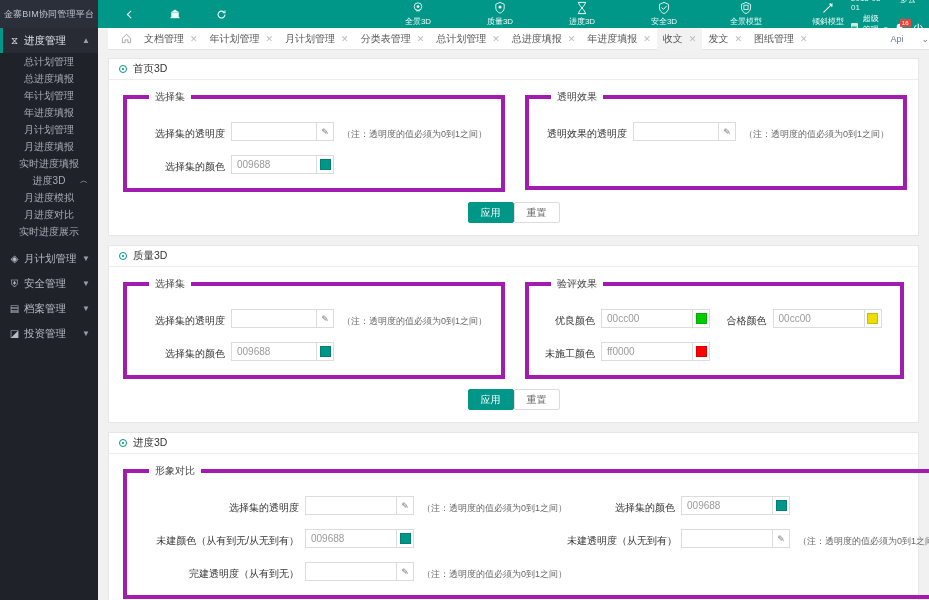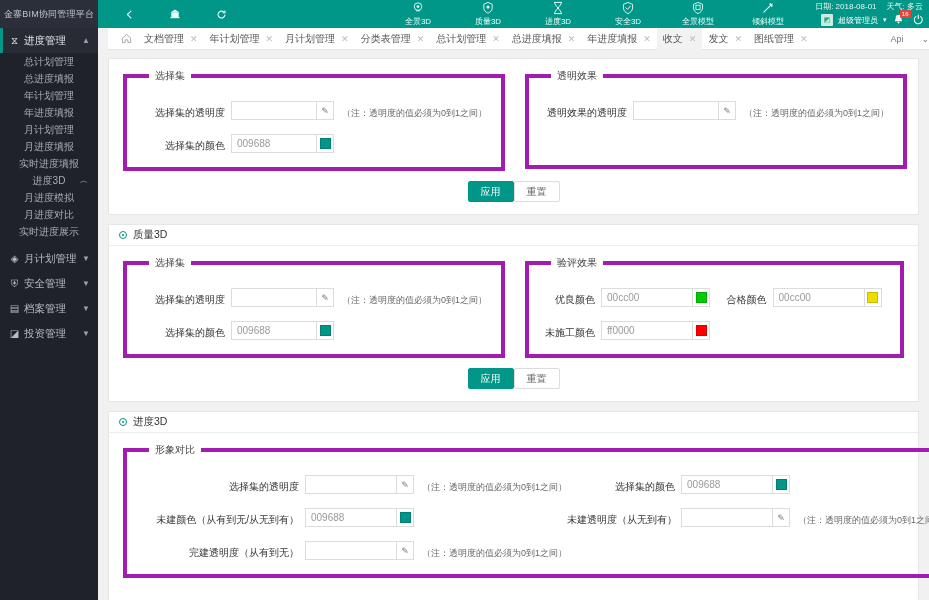--- a/index.html
+++ b/index.html
@@ -51,21 +51,21 @@
   .header {
     position: absolute; left: 98px; top: 0;
     width: 831px; height: 28px; background: #009688;
     display: flex; align-items: center; color: #fff;
   }
   .hdr-left { display: flex; align-items: center; padding-left: 22px; gap: 28px; }
   .hdr-icon-btn {
     width: 18px; height: 18px; display: flex; align-items: center; justify-content: center;
     cursor: pointer; font-size: 13px; color: #eafaf7;
   }
-  .hdr-center { display: flex; align-items: center; margin-left: 165px; gap: 24px; }
+  .hdr-center { display: flex; align-items: center; margin-left: 165px; gap: 36px; }
   .hdr-tool {
     width: 46px; display: flex; flex-direction: column; align-items: center;
     cursor: pointer; color: #eefbf8;
   }
   .hdr-tool svg { display: block; }
   .hdr-tool .lbl { font-size: 8px; margin-top: 1px; white-space: nowrap; }
   .hdr-right {
     margin-left: auto; display: flex; flex-direction: column;
     align-items: flex-end; padding-right: 6px; height: 28px; justify-content: center;
   }
@@ -360,20 +360,24 @@
     </div>
     <div class="tabbar-right">
       <span class="api-link">Api</span>
       <span class="tb-caret">⌄</span>
     </div>
   </div>
 
   <div class="content">
 
     <div class="panel">
+      <div class="panel-head">
+        <span class="dot-icon"></span>
+        <span class="panel-title">首页3D</span>
+      </div>
       <div class="panel-body">
         <div class="cols">
           <div class="col">
             <fieldset class="fs">
               <legend>选择集</legend>
               <div class="field-row">
                 <span class="f-label" style="width:84px">选择集的透明度</span>
                 <span class="inp-wrap">
                   <input class="inp" value="" style="">
                   <span class="addon">✎</span>

